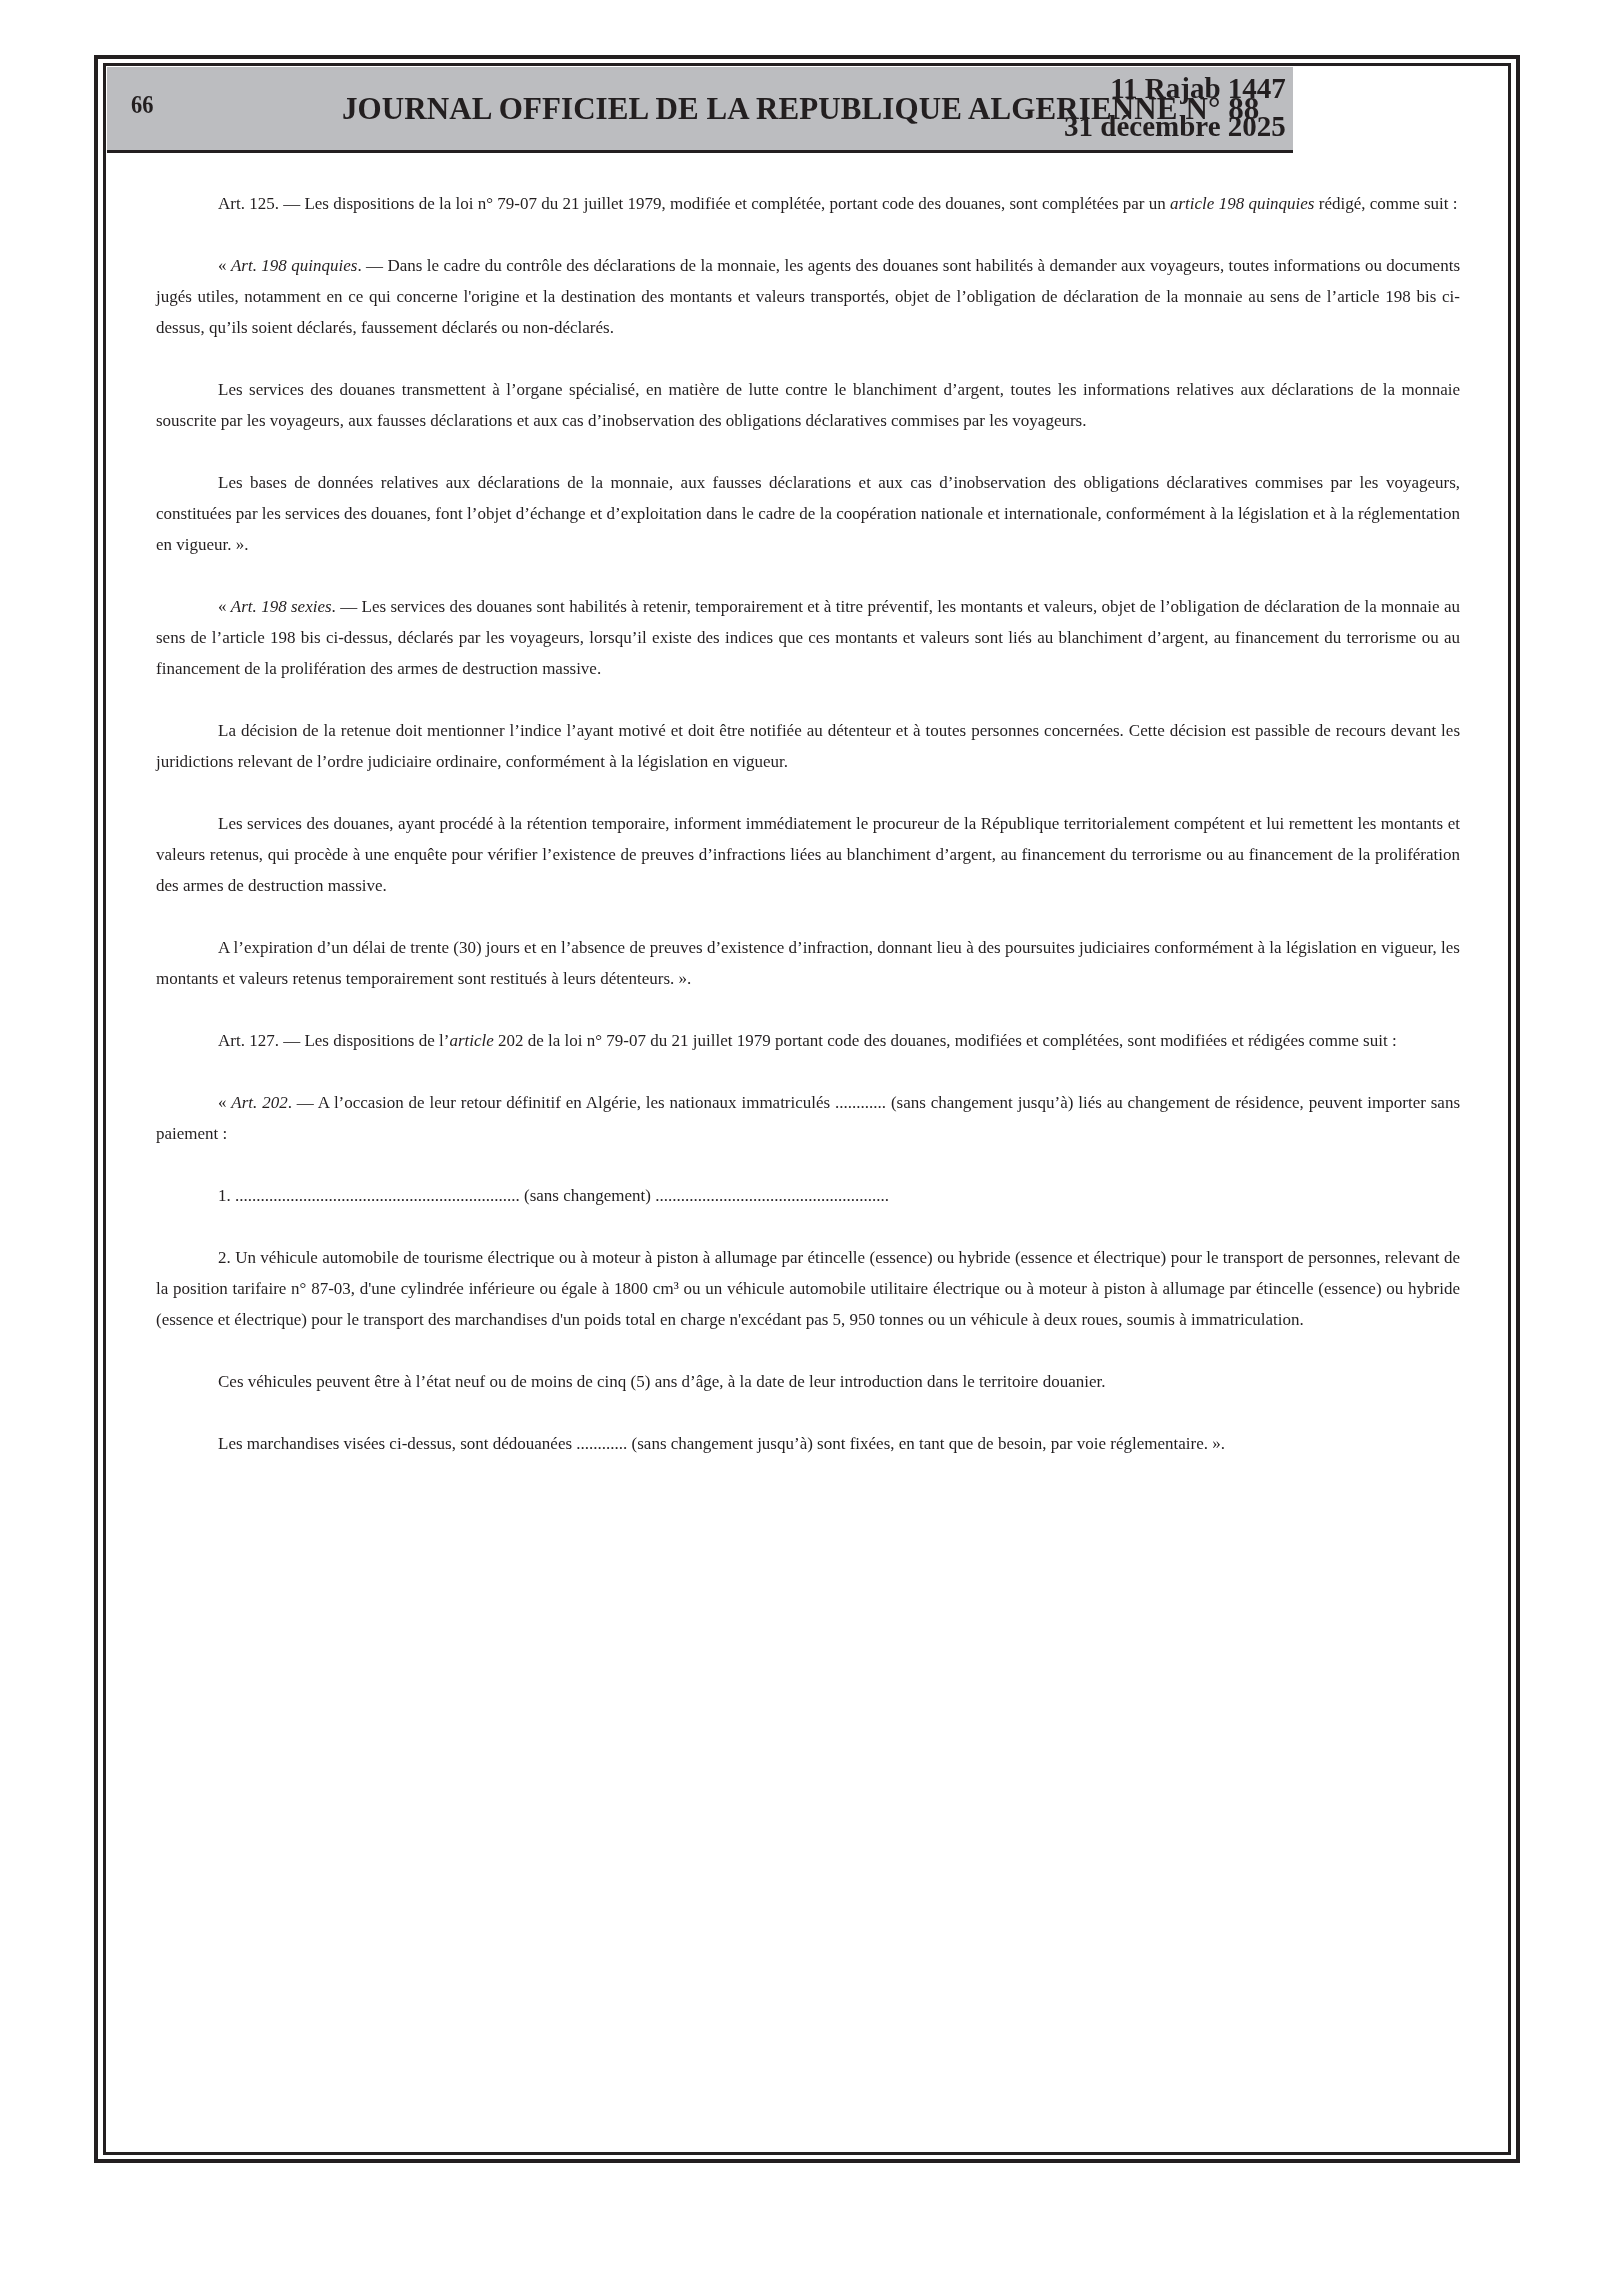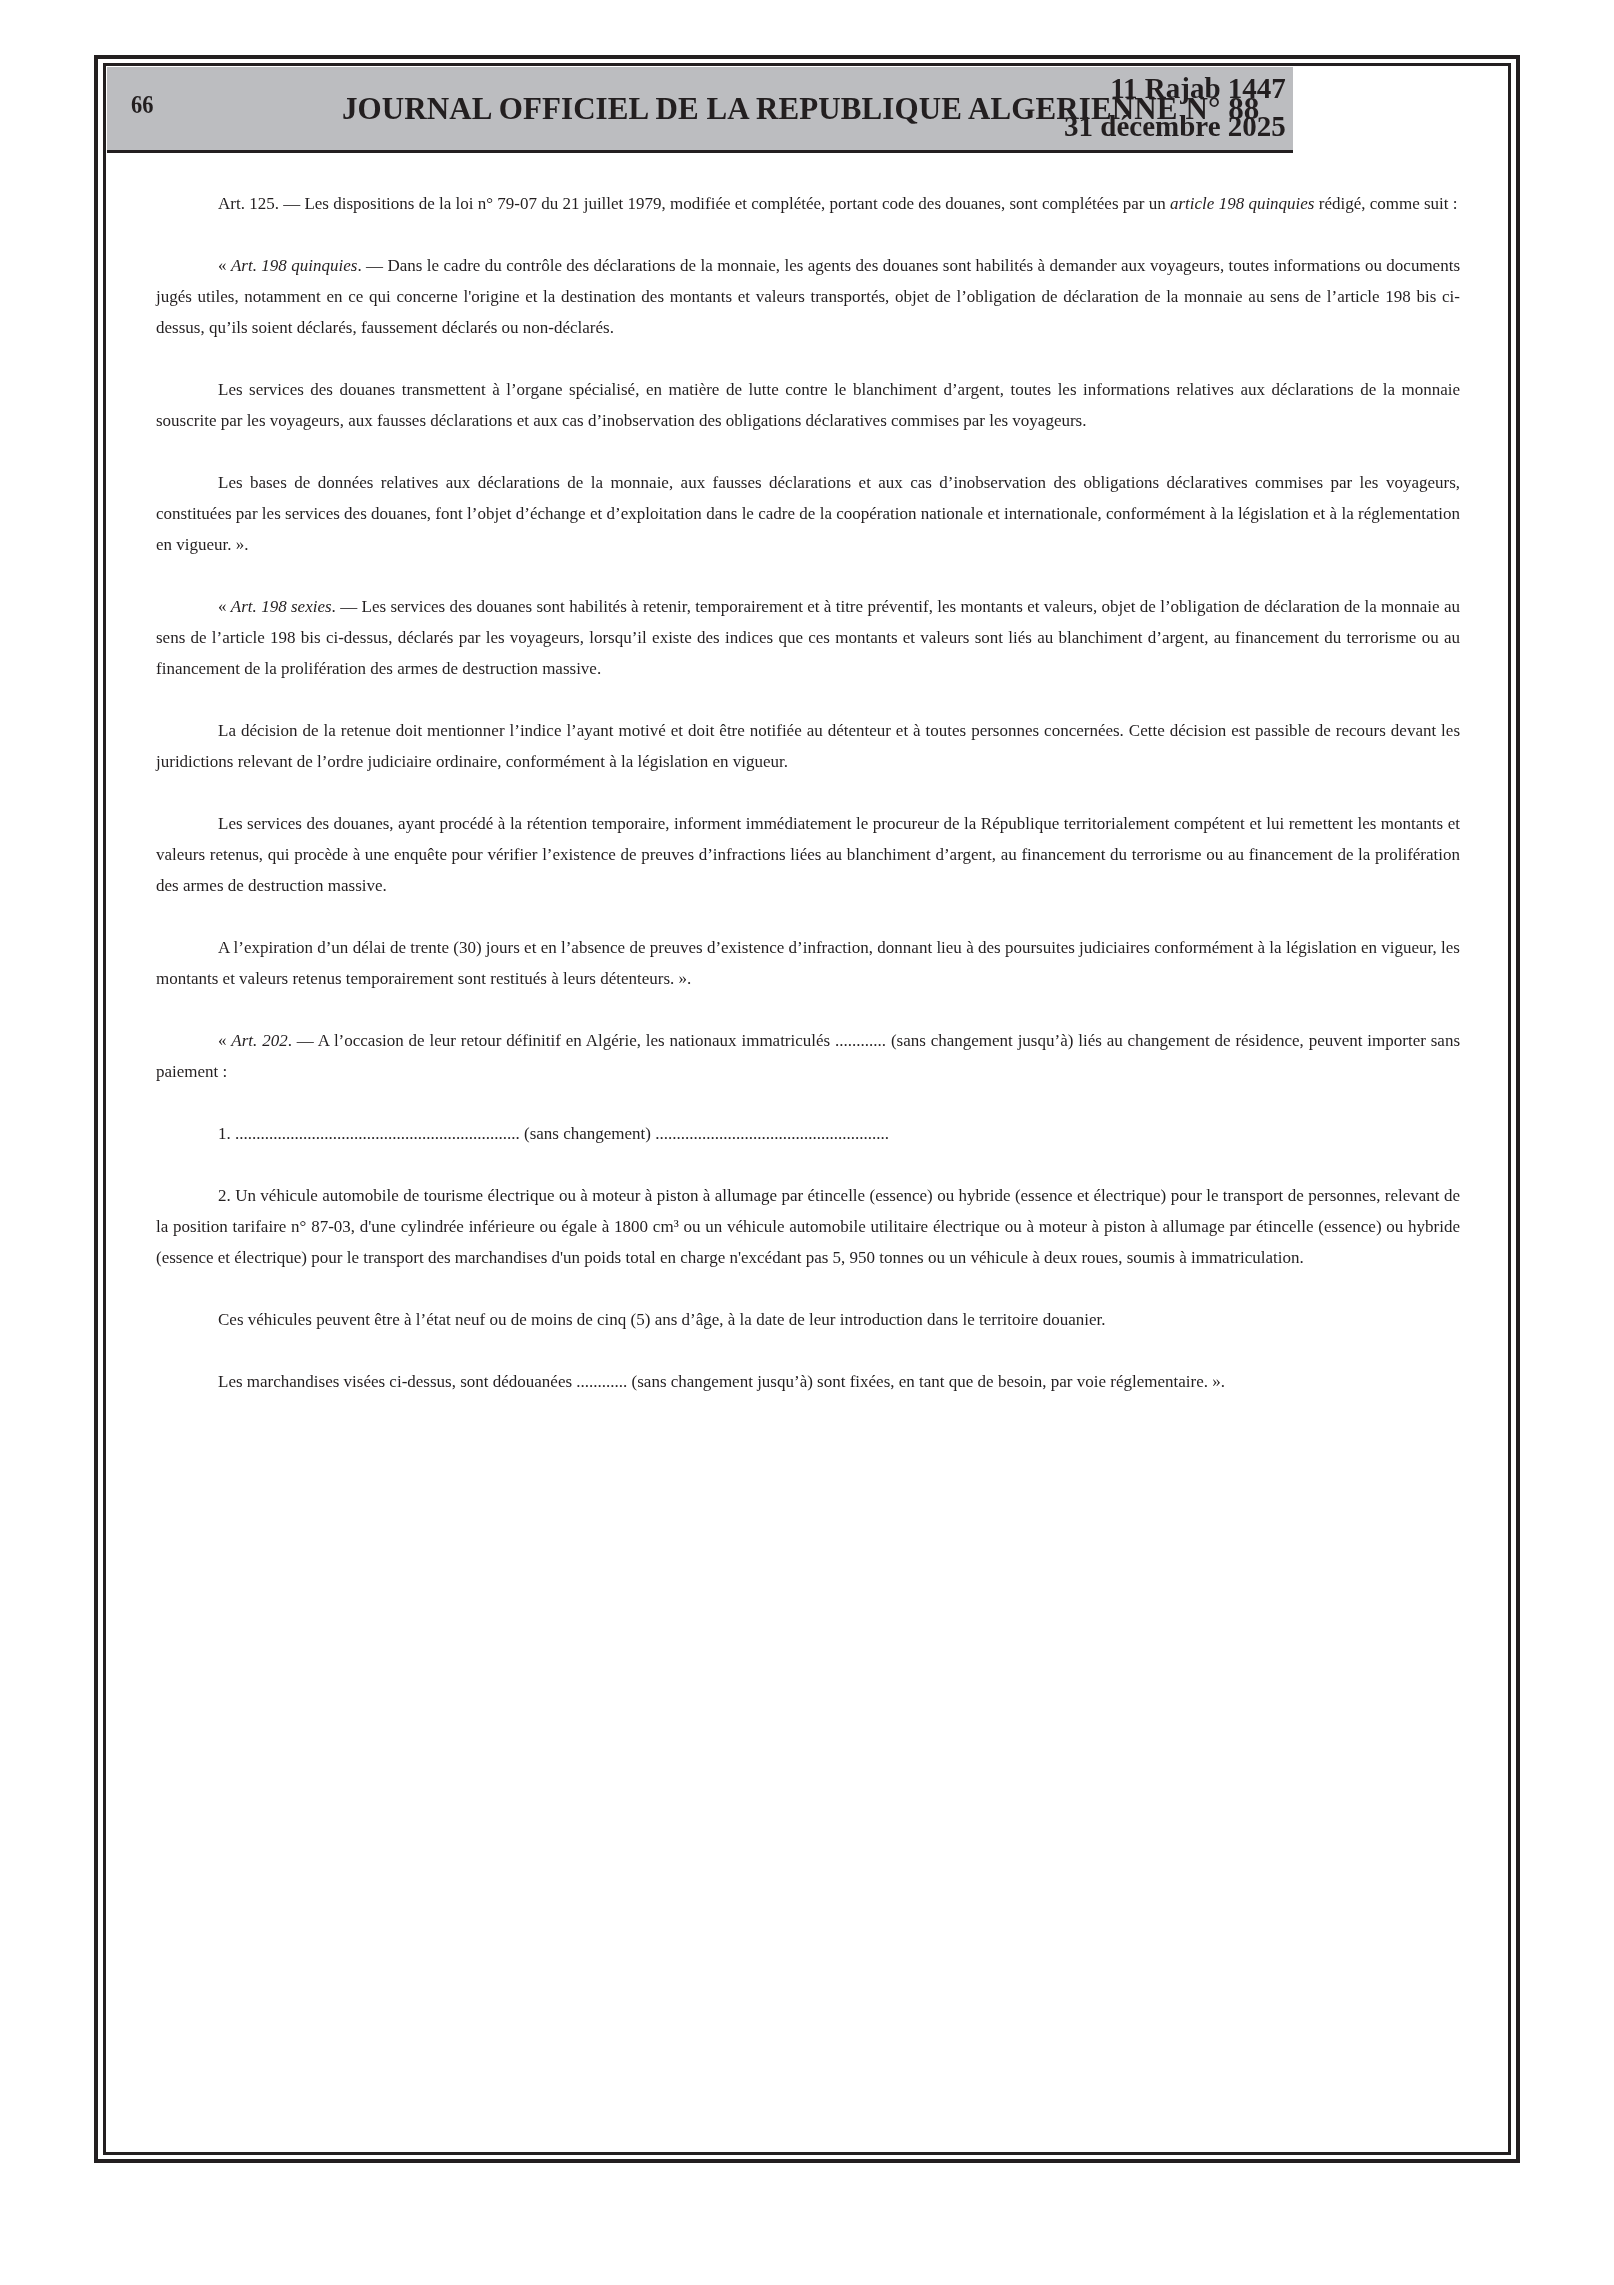--- a/index.html
+++ b/index.html
@@ -54,19 +54,20 @@
 
 <div class="content">
   <p><span>Art. 125. — Les dispositions de la loi n° 79-07 du 21 juillet 1979, modifiée et complétée, portant code des douanes, sont complétées par un </span><i>article 198 quinquies</i><span> rédigé, comme suit :</span></p>
   <p><span>« </span><i>Art. 198 quinquies</i><span>. — Dans le cadre du contrôle des déclarations de la monnaie, les agents des douanes sont habilités à demander aux voyageurs, toutes informations ou documents jugés utiles, notamment en ce qui concerne l'origine et la destination des montants et valeurs transportés, objet de l’obligation de déclaration de la monnaie au sens de l’article 198 bis ci-dessus, qu’ils soient déclarés, faussement déclarés ou non-déclarés.</span></p>
   <p><span>Les services des douanes transmettent à l’organe spécialisé, en matière de lutte contre le blanchiment d’argent, toutes les informations relatives aux déclarations de la monnaie souscrite par les voyageurs, aux fausses déclarations et aux cas d’inobservation des obligations déclaratives commises par les voyageurs.</span></p>
   <p><span>Les bases de données relatives aux déclarations de la monnaie, aux fausses déclarations et aux cas d’inobservation des obligations déclaratives commises par les voyageurs, constituées par les services des douanes, font l’objet d’échange et d’exploitation dans le cadre de la coopération nationale et internationale, conformément à la législation et à la réglementation en vigueur. ».</span></p>
   <p><span>« </span><i>Art. 198 sexies</i><span>. — Les services des douanes sont habilités à retenir, temporairement et à titre préventif, les montants et valeurs, objet de l’obligation de déclaration de la monnaie au sens de l’article 198 bis ci-dessus, déclarés par les voyageurs, lorsqu’il existe des indices que ces montants et valeurs sont liés au blanchiment d’argent, au financement du terrorisme ou au financement de la prolifération des armes de destruction massive.</span></p>
   <p><span>La décision de la retenue doit mentionner l’indice l’ayant motivé et doit être notifiée au détenteur et à toutes personnes concernées. Cette décision est passible de recours devant les juridictions relevant de l’ordre judiciaire ordinaire, conformément à la législation en vigueur.</span></p>
   <p><span>Les services des douanes, ayant procédé à la rétention temporaire, informent immédiatement le procureur de la République territorialement compétent et lui remettent les montants et valeurs retenus, qui procède à une enquête pour vérifier l’existence de preuves d’infractions liées au blanchiment d’argent, au financement du terrorisme ou au financement de la prolifération des armes de destruction massive.</span></p>
   <p><span>A l’expiration d’un délai de trente (30) jours et en l’absence de preuves d’existence d’infraction, donnant lieu à des poursuites judiciaires conformément à la législation en vigueur, les montants et valeurs retenus temporairement sont restitués à leurs détenteurs. ».</span></p>
+  <p><span>Art. 127. — Les dispositions de l’</span><i>article</i><span> 202 de la loi n° 79-07 du 21 juillet 1979 portant code des douanes, modifiées et complétées, sont modifiées et rédigées comme suit :</span></p>
   <p><span>« </span><i>Art. 202</i><span>. — A l’occasion de leur retour définitif en Algérie, les nationaux immatriculés ............ (sans changement jusqu’à) liés au changement de résidence, peuvent importer sans paiement :</span></p>
   <p class="last-left"><span>1. ................................................................... (sans changement) .......................................................</span></p>
   <p><span>2. Un véhicule automobile de tourisme électrique ou à moteur à piston à allumage par étincelle (essence) ou hybride (essence et électrique) pour le transport de personnes, relevant de la position tarifaire n° 87-03, d'une cylindrée inférieure ou égale à 1800 cm³ ou un véhicule automobile utilitaire électrique ou à moteur à piston à allumage par étincelle (essence) ou hybride (essence et électrique) pour le transport des marchandises d'un poids total en charge n'excédant pas 5, 950 tonnes ou un véhicule à deux roues, soumis à immatriculation.</span></p>
   <p><span>Ces véhicules peuvent être à l’état neuf ou de moins de cinq (5) ans d’âge, à la date de leur introduction dans le territoire douanier.</span></p>
   <p><span>Les marchandises visées ci-dessus, sont dédouanées ............ (sans changement jusqu’à) sont fixées, en tant que de besoin, par voie réglementaire. ».</span></p>
 </div>
 
 
 </body></html>

